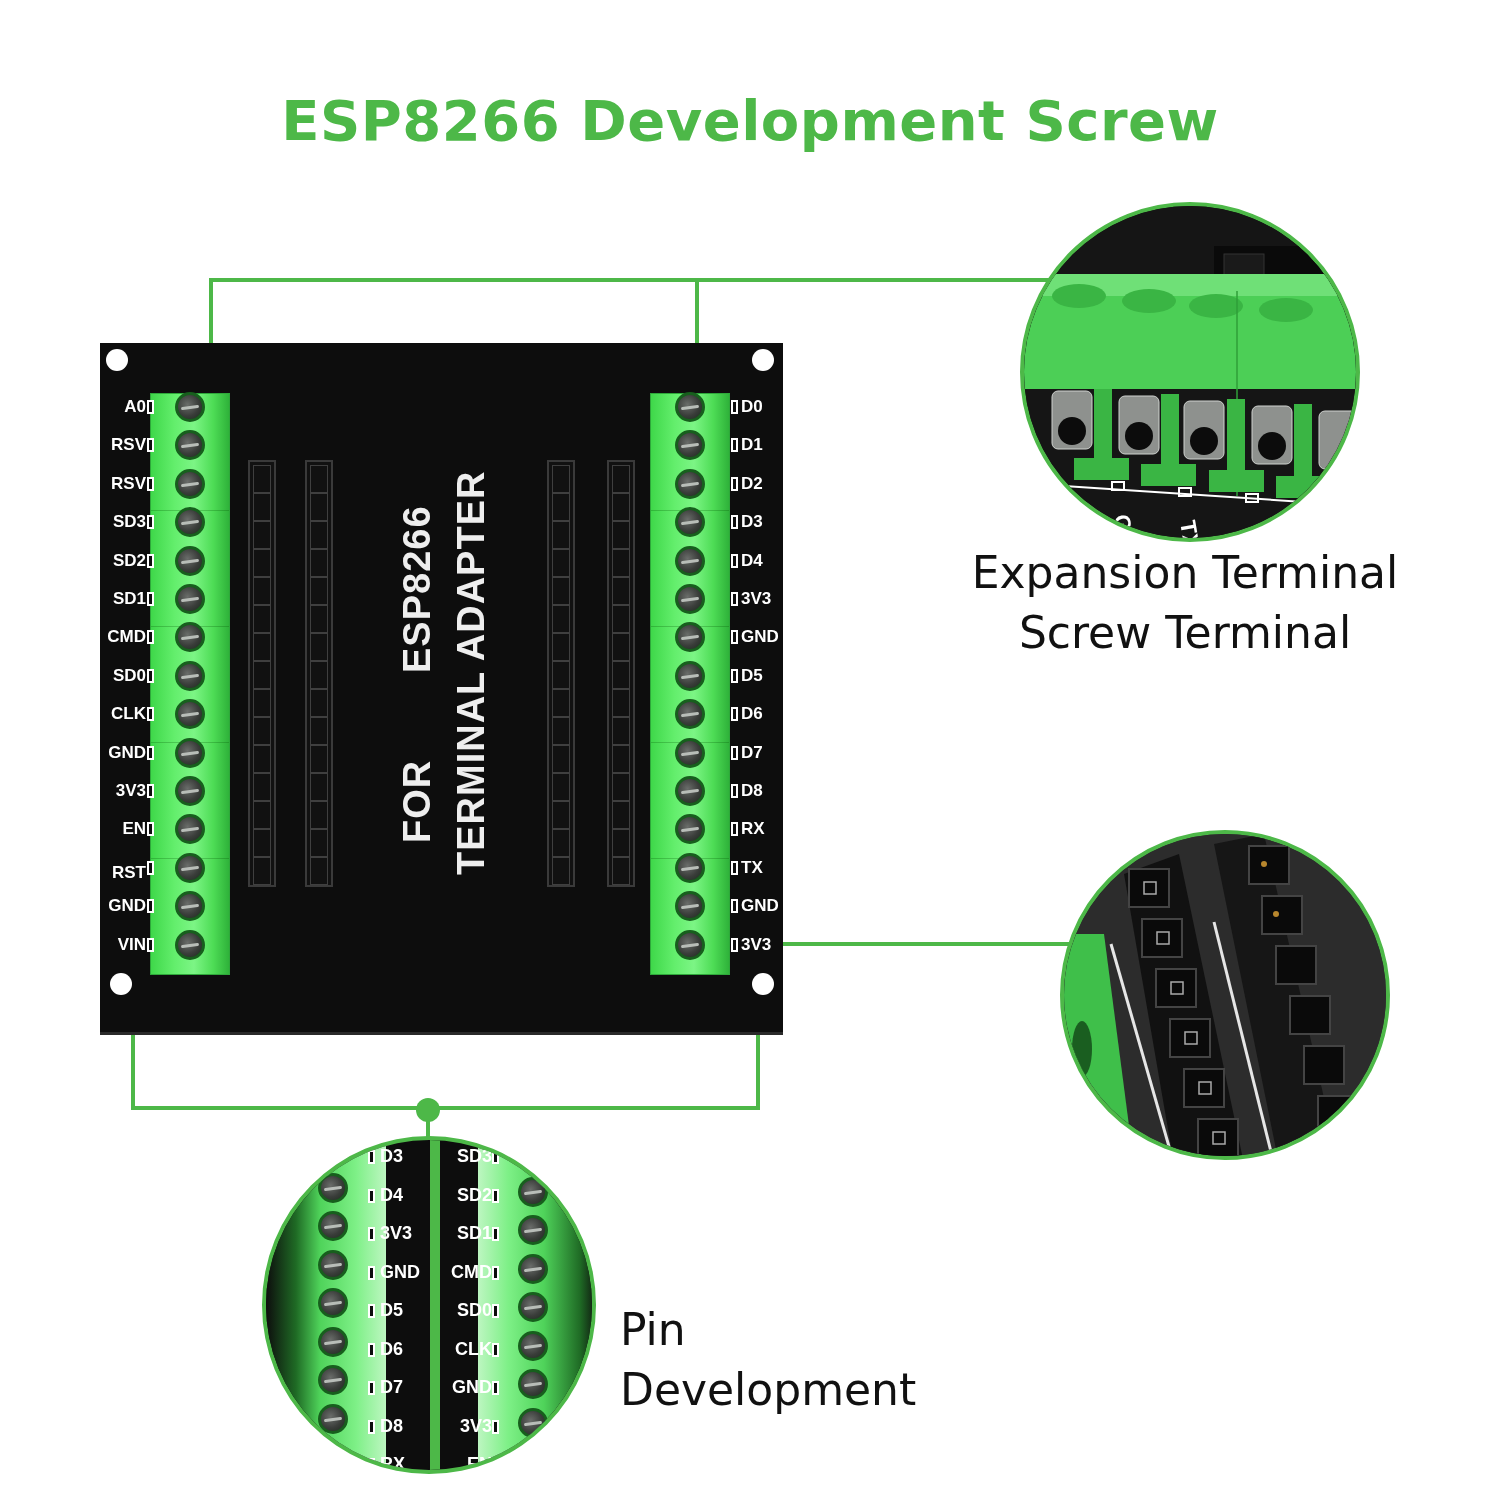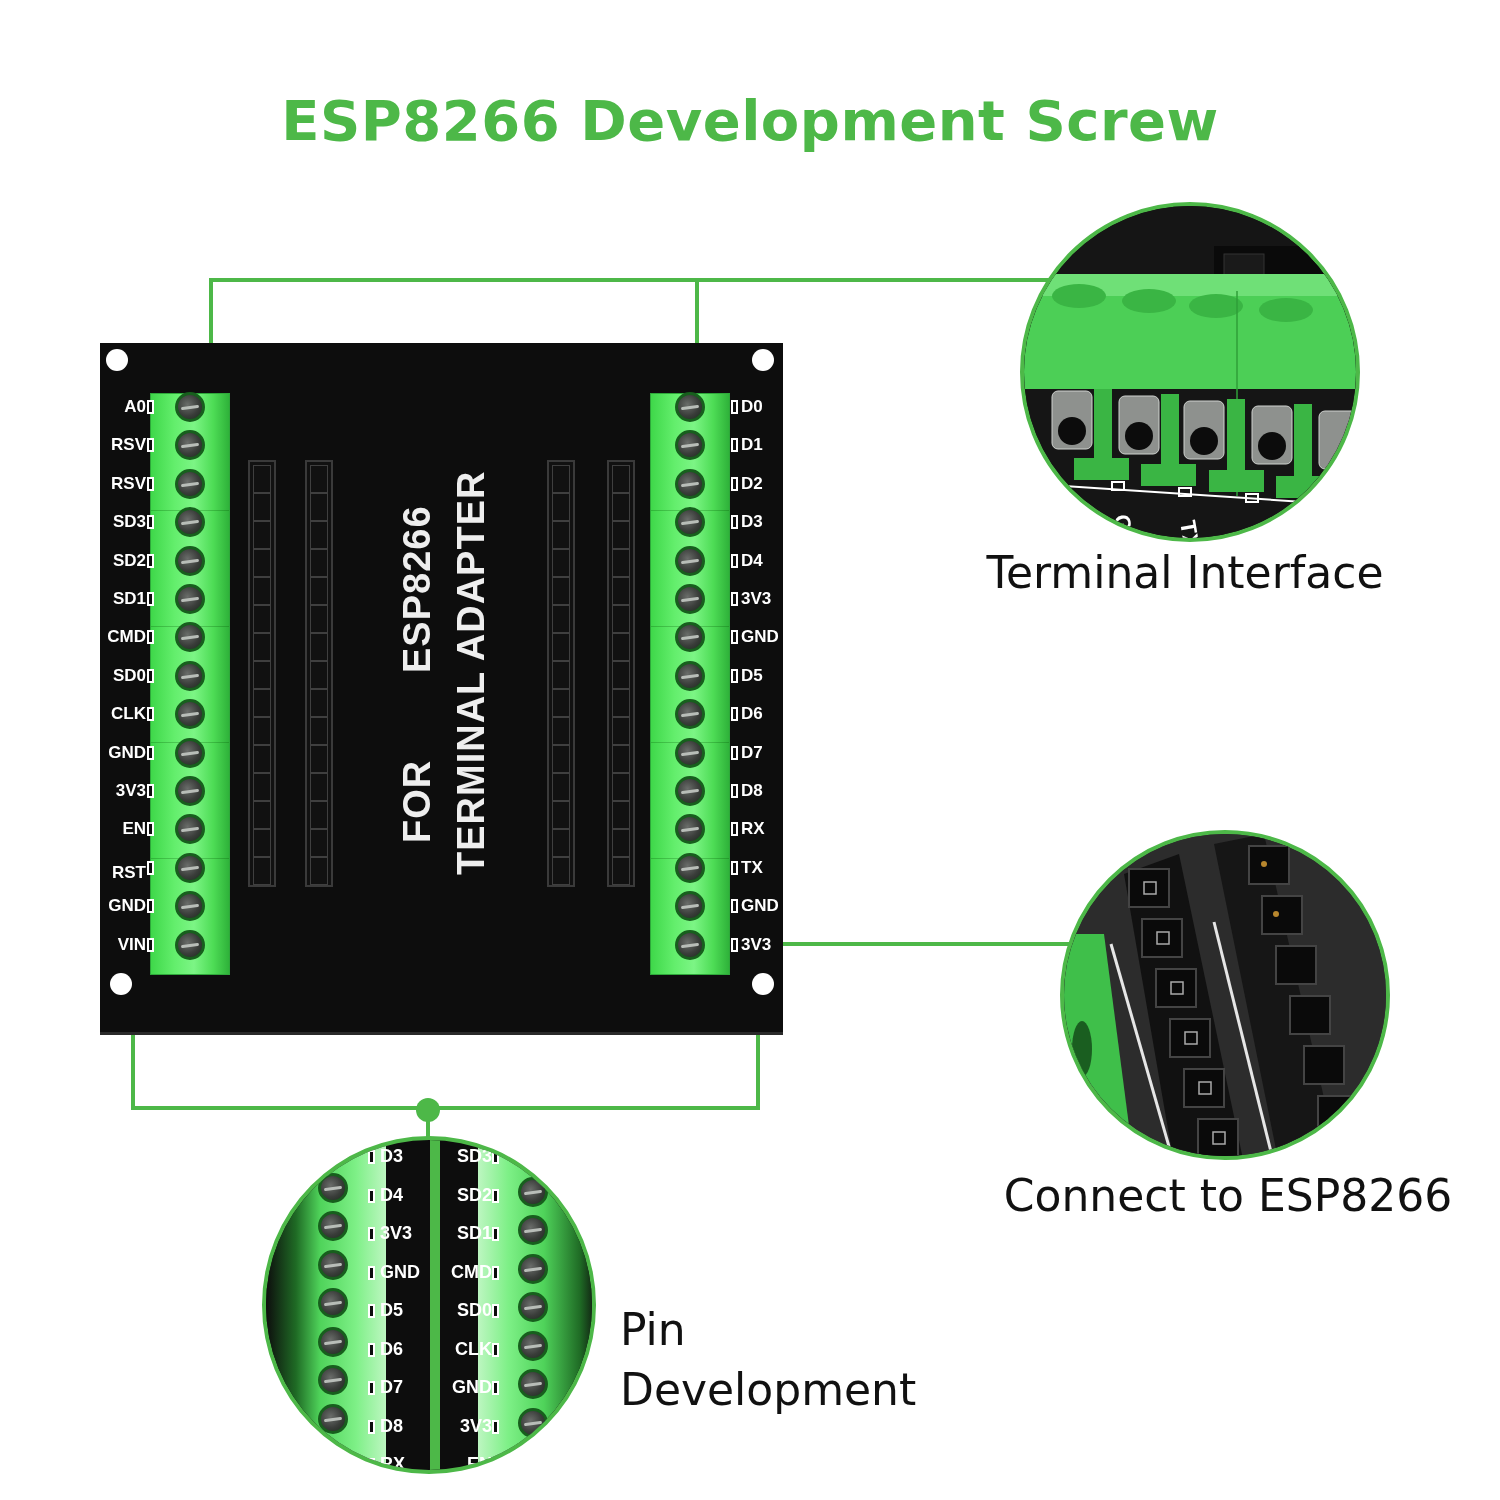--- a/index.html
+++ b/index.html
@@ -276,21 +276,22 @@
       <rect x="222" y="288" width="12" height="8"></rect>
     </g>
     <g fill="#fff" font-family="Liberation Sans, sans-serif" font-weight="bold" font-size="22">
       <text x="90" y="310" transform="rotate(80 90 310)">GN</text>
       <text x="156" y="316" transform="rotate(80 156 316)">TX</text>
       <text x="222" y="322" transform="rotate(80 222 322)">RX</text>
     </g>
   </svg>
 </div>
 <div class="caption" style="left:935px;top:543px;width:500px;">
-  <div>Terminal Interface</div>
+  <div>Expansion Terminal</div>
+  <div>Screw Terminal</div>
 </div>
 
 <div class="circle" style="left:1060px;top:830px;width:330px;height:330px;background:#2a2a2a;">
   <svg width="330" height="330" viewBox="0 0 330 330">
     <rect x="0" y="0" width="330" height="330" fill="#2c2c2c"></rect>
     <path d="M0 100 L40 100 L70 330 L0 330 Z" fill="#3fbf4a"></path>
     <ellipse cx="18" cy="215" rx="10" ry="28" fill="#1a5e20"></ellipse>
     <path d="M60 40 L115 20 L180 330 L110 330 Z" fill="#111"></path>
     <path d="M150 10 L200 0 L275 330 L215 330 Z" fill="#161616"></path>
     <line x1="47" y1="110" x2="110" y2="330" stroke="#e6e6e6" stroke-width="3"></line>
@@ -317,21 +318,20 @@
       <rect x="135" y="248" width="12" height="12"></rect>
       <rect x="149" y="298" width="12" height="12"></rect>
     </g>
     <g fill="#b8872e">
       <circle cx="200" cy="30" r="3"></circle>
       <circle cx="212" cy="80" r="3"></circle>
     </g>
   </svg>
 </div>
 <div class="caption" style="left:978px;top:1166px;width:500px;">
-  <div>Connect to ESP8266</div>
 </div>
 
 <div class="circle" style="left:262px;top:1136px;width:334px;height:338px;background:#0d0d0d;" id="pinCircle">
   <div style="position:absolute;left:0;top:0;width:120px;height:340px;background:linear-gradient(90deg,#0d0d0d 0%,#1f6b25 25%,#4fd35a 45%,#7ef087 75%,#bdf6c1 100%);"></div>
   <div style="position:absolute;left:212px;top:0;width:120px;height:340px;background:linear-gradient(90deg,#bdf6c1 0%,#7ef087 25%,#4fd35a 55%,#1f6b25 85%,#0d0d0d 100%);"></div>
   <div class="line" style="left:164px;top:0;width:10px;height:340px;"></div>
   <div id="pinInner">
       <div class="pin-box" style="left:102px;top:10px;"></div>
       <div class="pin-label" style="left:114px;top:6px;font-size:18px;">D3</div>
       <div class="pin-box" style="left:102px;top:48.5px;"></div>

